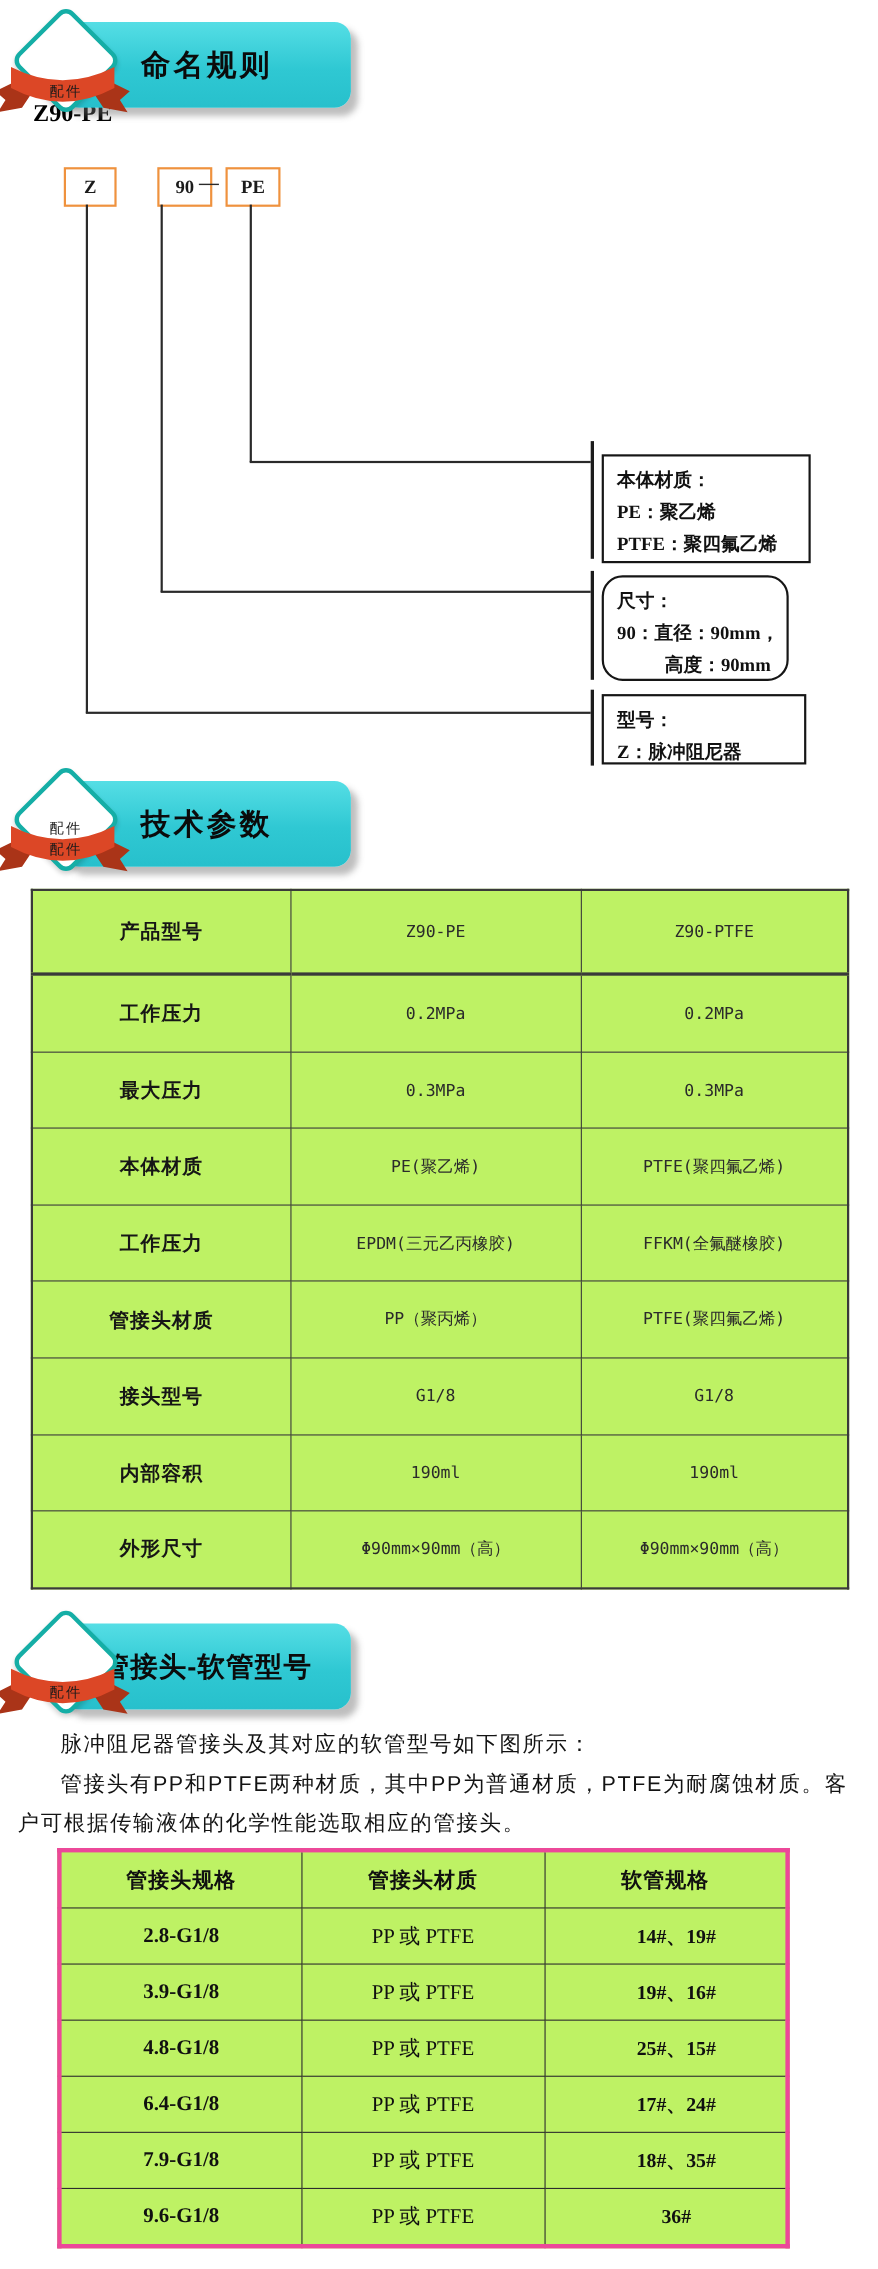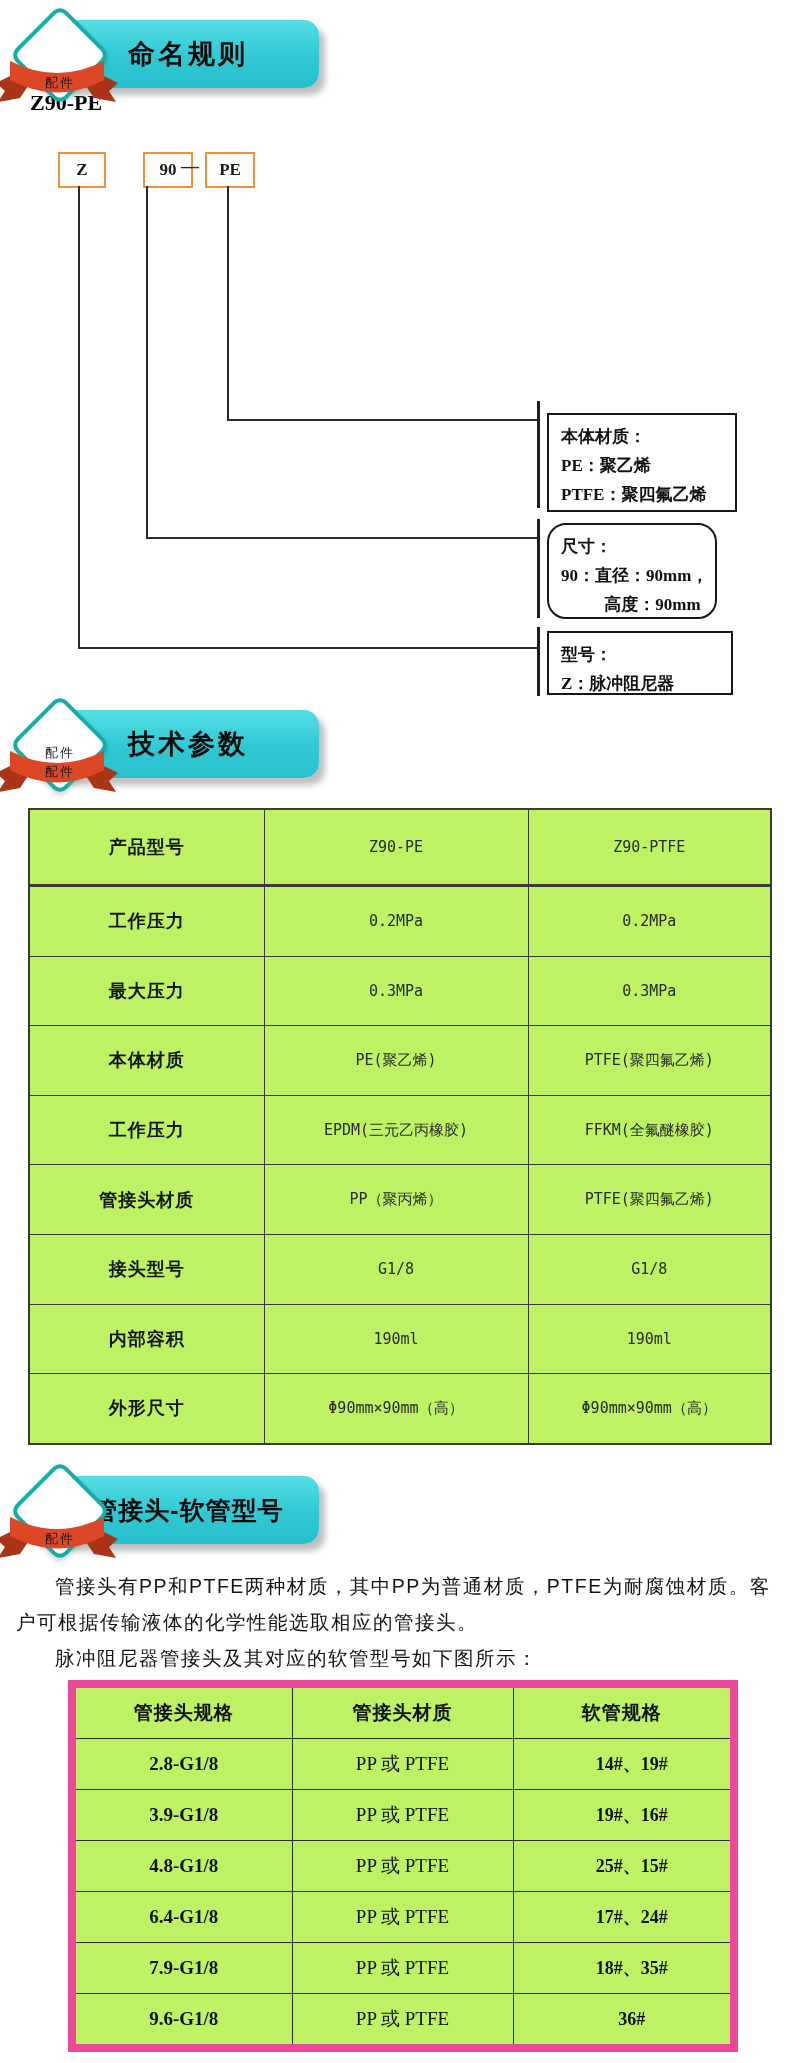--- a/index.html
+++ b/index.html
@@ -1,21 +1,21 @@
 <!DOCTYPE html>
 <html><head>
 <meta charset="utf-8">
 <style>
   html,body{margin:0;padding:0;background:#ffffff;}
   .canvas{position:relative;width:798px;height:2063px;background:#fff;overflow:hidden;
           font-family:"Liberation Sans",sans-serif;color:#111;}
 
   
   .badge{position:absolute;left:0;width:360px;height:115px;}
-  .badge .bar{position:absolute;left:57px;top:20px;width:262px;height:68px;
+  .badge .bar{position:absolute;left:57px;top:20px;width:262px;height:78px;
       background:linear-gradient(180deg,#55dee5 0%,#2fc8d3 55%,#27c0cc 100%);
       border-radius:15px;box-shadow:6px 7px 6px rgba(110,110,110,.45);
       display:flex;align-items:center;justify-content:center;z-index:1;}
   .badge .bar-title{font-size:27px;font-weight:bold;letter-spacing:3px;color:#0b0b0b;}
   .badge .diamond{position:absolute;left:24px;top:19px;width:64px;height:64px;background:#fff;
       border:4px solid #15aea6;border-radius:10px;transform:rotate(45deg);z-index:2;
       box-shadow:2px 2px 5px rgba(0,0,0,.18);}
   .badge .diamond-label{position:absolute;left:24px;top:19px;width:72px;height:72px;z-index:4;
       display:flex;flex-direction:column;align-items:center;justify-content:flex-end;
       font-size:13px;font-weight:normal;color:#1a1a1a;letter-spacing:2px;line-height:17px;
@@ -40,21 +40,21 @@
 
   
   table{border-collapse:collapse;table-layout:fixed;background:#bef264;}
   .t1{position:absolute;left:28px;top:808px;width:742px;border:2px solid #3a3a3a;}
   .t1 td{border:1.5px solid #3a3a3a;text-align:center;vertical-align:middle;height:68.6px;padding:0;}
   .t1 tr.hdr td{border-bottom:3px solid #3a3a3a;height:74px;}
   .t1 .lbl{font-family:"Liberation Serif",serif;font-weight:bold;font-size:18px;color:#161616;
       letter-spacing:1px;}
   .t1 .val{font-family:"DejaVu Sans Mono","Liberation Mono",monospace;font-size:15px;color:#2b2b2b;}
 
-  .t2{position:absolute;left:68px;top:1680px;width:662px;border:8px solid #ec4899;}
+  .t2{position:absolute;left:52px;top:1680px;width:662px;border:4px solid #ec4899;}
   .t2 td{border:1.5px solid #2d2d2d;text-align:center;vertical-align:middle;height:50px;padding:0;
       font-family:"Liberation Serif",serif;color:#101010;}
   .t2 .h{font-size:19px;font-weight:600;letter-spacing:1px;}
   .t2 .h-bold{font-size:19px;font-weight:bold;letter-spacing:1px;}
   .t2 .spec{font-size:19px;font-weight:600;}
   .t2 .mat{font-size:19px;font-weight:500;}
   .t2 .hose{font-size:18px;font-weight:600;padding-left:20px;}
 
   
   .para{position:absolute;left:16px;top:1568px;width:770px;font-size:19.5px;line-height:36px;
@@ -193,22 +193,22 @@
       <polygon points="20,16 2,25 11,33 4,44 26,40 34,28" fill="#aa3418"></polygon>
       <polygon points="106,16 124,25 115,33 122,44 100,40 92,28" fill="#aa3418"></polygon>
       <path d="M16,3 Q63,27 110,3 L110,22 Q63,47 16,22 Z" fill="#dc4726"></path>
     </svg>
     <div class="diamond-label">
       <span>配件</span>
     </div>
   </div>
 
   <div class="para">
+    <p>脉冲阻尼器管接头及其对应的软管型号如下图所示：</p>
     <p>管接头有PP和PTFE两种材质，其中PP为普通材质，PTFE为耐腐蚀材质。客户可根据传输液体的化学性能选取相应的管接头。</p>
-    <p>脉冲阻尼器管接头及其对应的软管型号如下图所示：</p>
   </div>
 
   <table class="t2">
     <colgroup>
         <col style="width:220px">
         <col style="width:221px">
         <col style="width:221px">
       </colgroup>
     <tbody>
         <tr>

